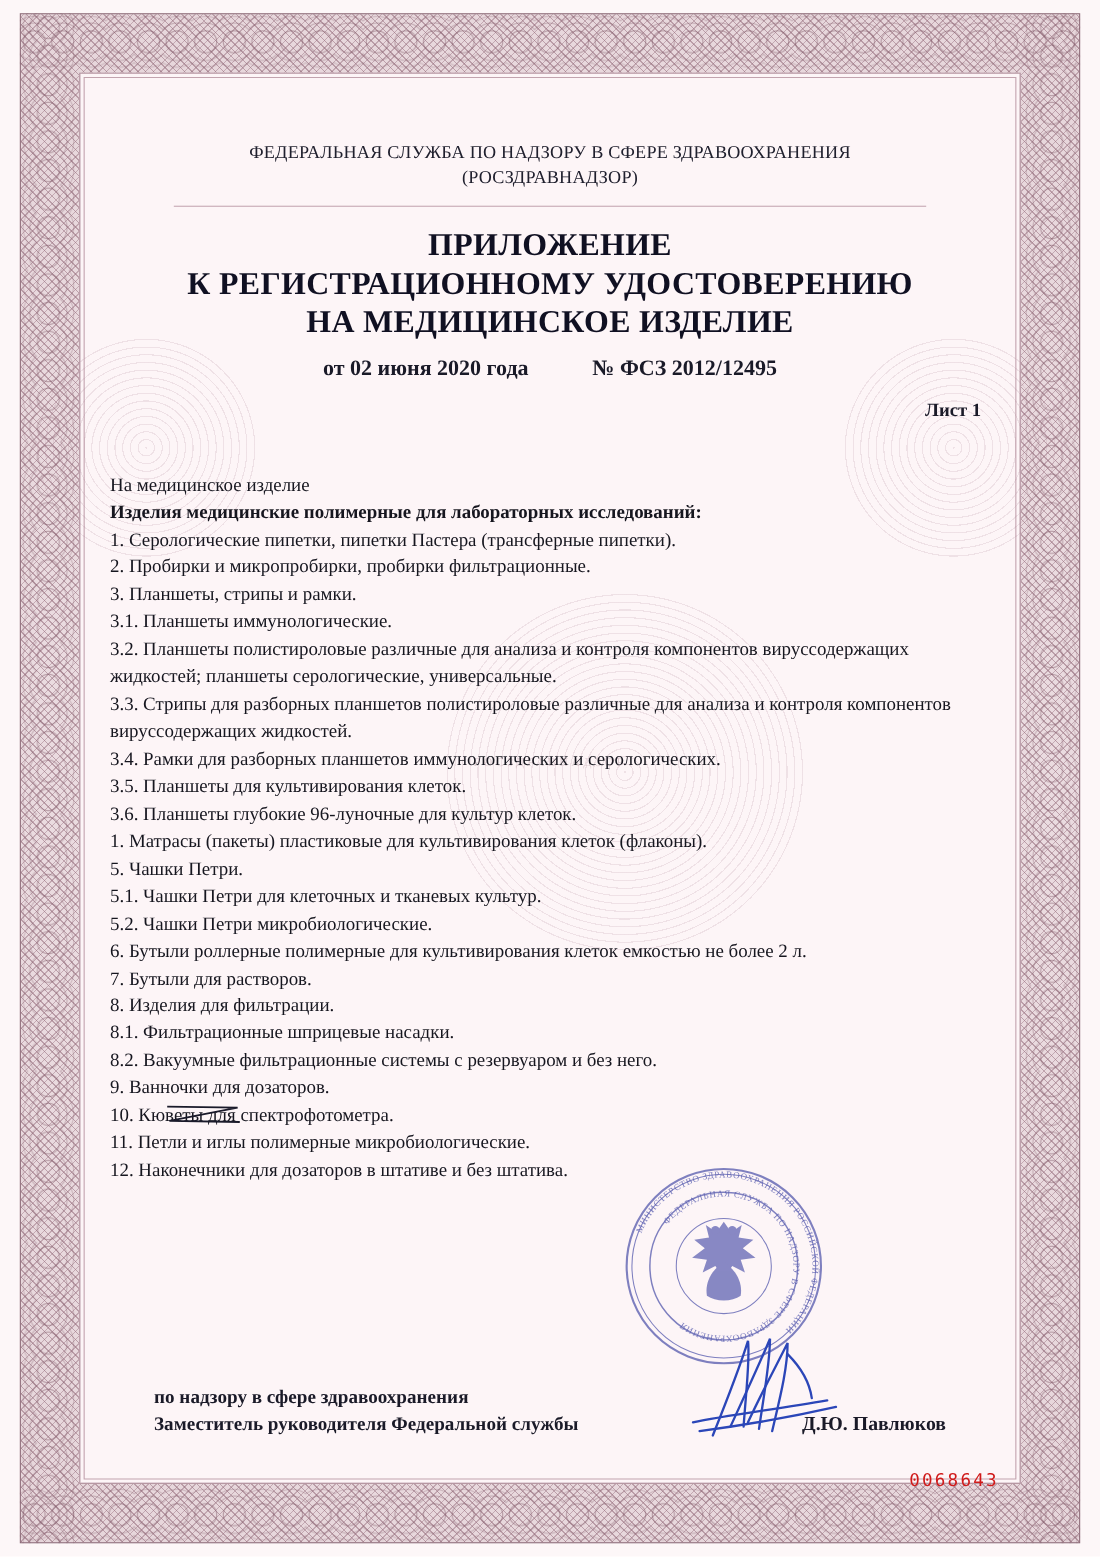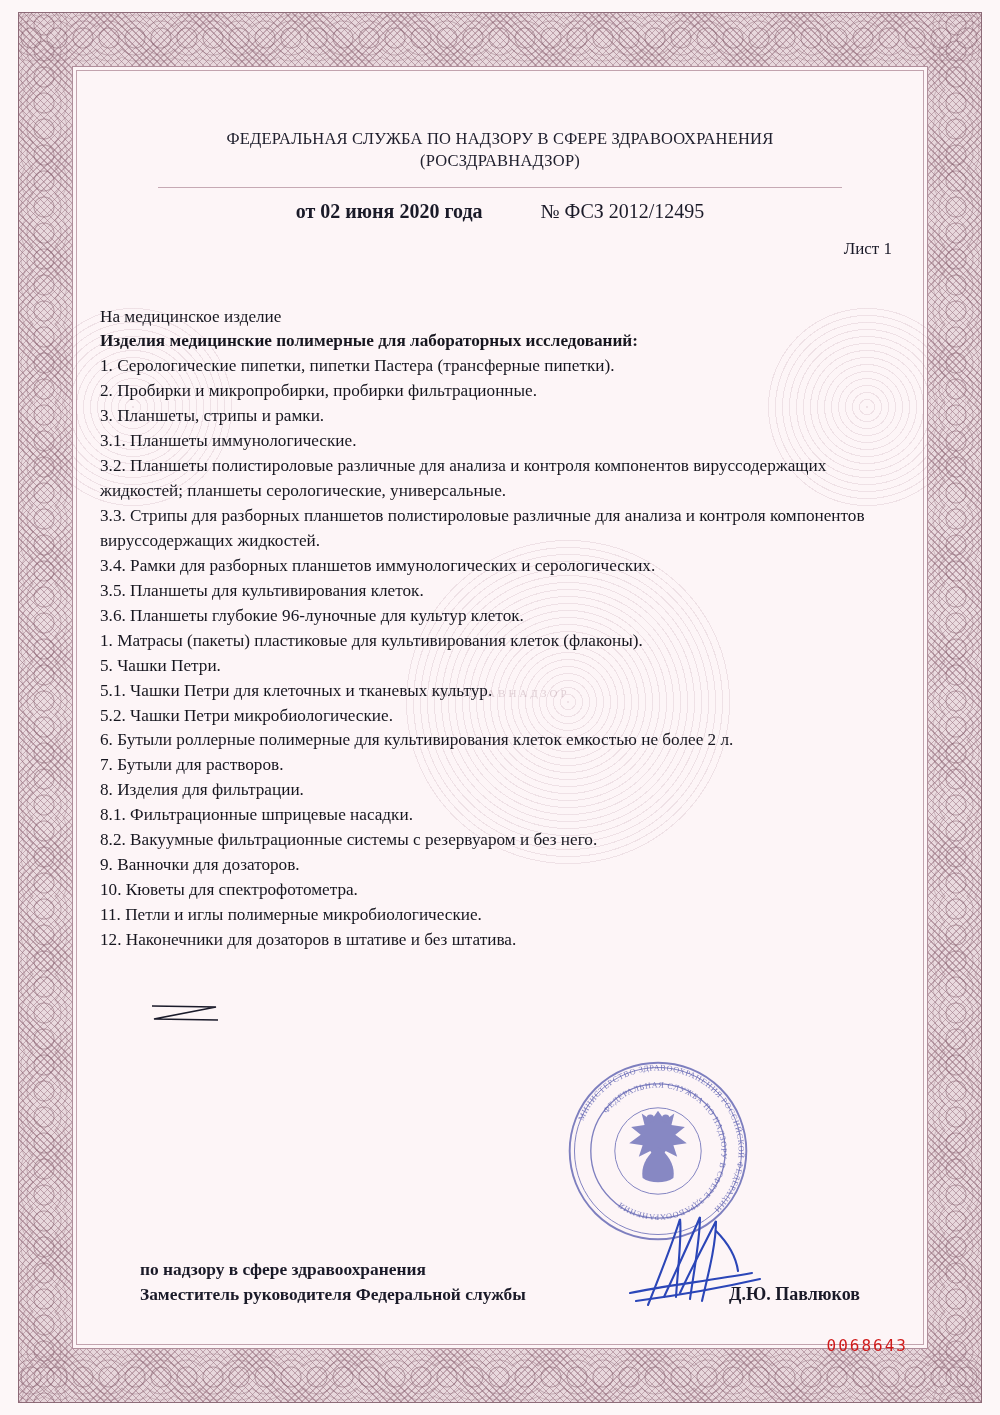--- a/index.html
+++ b/index.html
@@ -145,25 +145,25 @@
 
   .docmeta {
     display: flex;
     justify-content: center;
     gap: 58px;
     align-items: baseline;
     margin-top: 12px;
     font-weight: bold;
     font-size: 20px;
   }
-  .docmeta .num-label { font-weight: normal; }
+  .docmeta .num-label { font-weight: bold; }
 
   .sheet {
     text-align: right;
-    font-weight: normal;
+    font-weight: bold;
     font-size: 17px;
     margin-top: 16px;
     padding-right: 8px;
   }
 
   .body {
     margin-top: 46px;
     font-size: 17.2px;
     line-height: 1.45;
     color: #16161f;
@@ -261,20 +261,25 @@
 
   <div class="content">
 
     <div class="agency">
       <span>ФЕДЕРАЛЬНАЯ СЛУЖБА ПО НАДЗОРУ В СФЕРЕ ЗДРАВООХРАНЕНИЯ</span>
       <span class="line2">(РОСЗДРАВНАДЗОР)</span>
     </div>
 
     <div class="rule"></div>
 
+    <div class="title">
+      <span class="t-line">ПРИЛОЖЕНИЕ</span>
+      <span class="t-line">К РЕГИСТРАЦИОННОМУ УДОСТОВЕРЕНИЮ</span>
+      <span class="t-line">НА МЕДИЦИНСКОЕ ИЗДЕЛИЕ</span>
+    </div>
 
     <div class="docmeta">
       <span>от  02 июня 2020 года</span>
       <span class="num-label">№  ФСЗ 2012/12495</span>
     </div>
 
     <div class="sheet">Лист  1</div>
 
     <div class="body">
       <p class="lead">На медицинское изделие</p>

